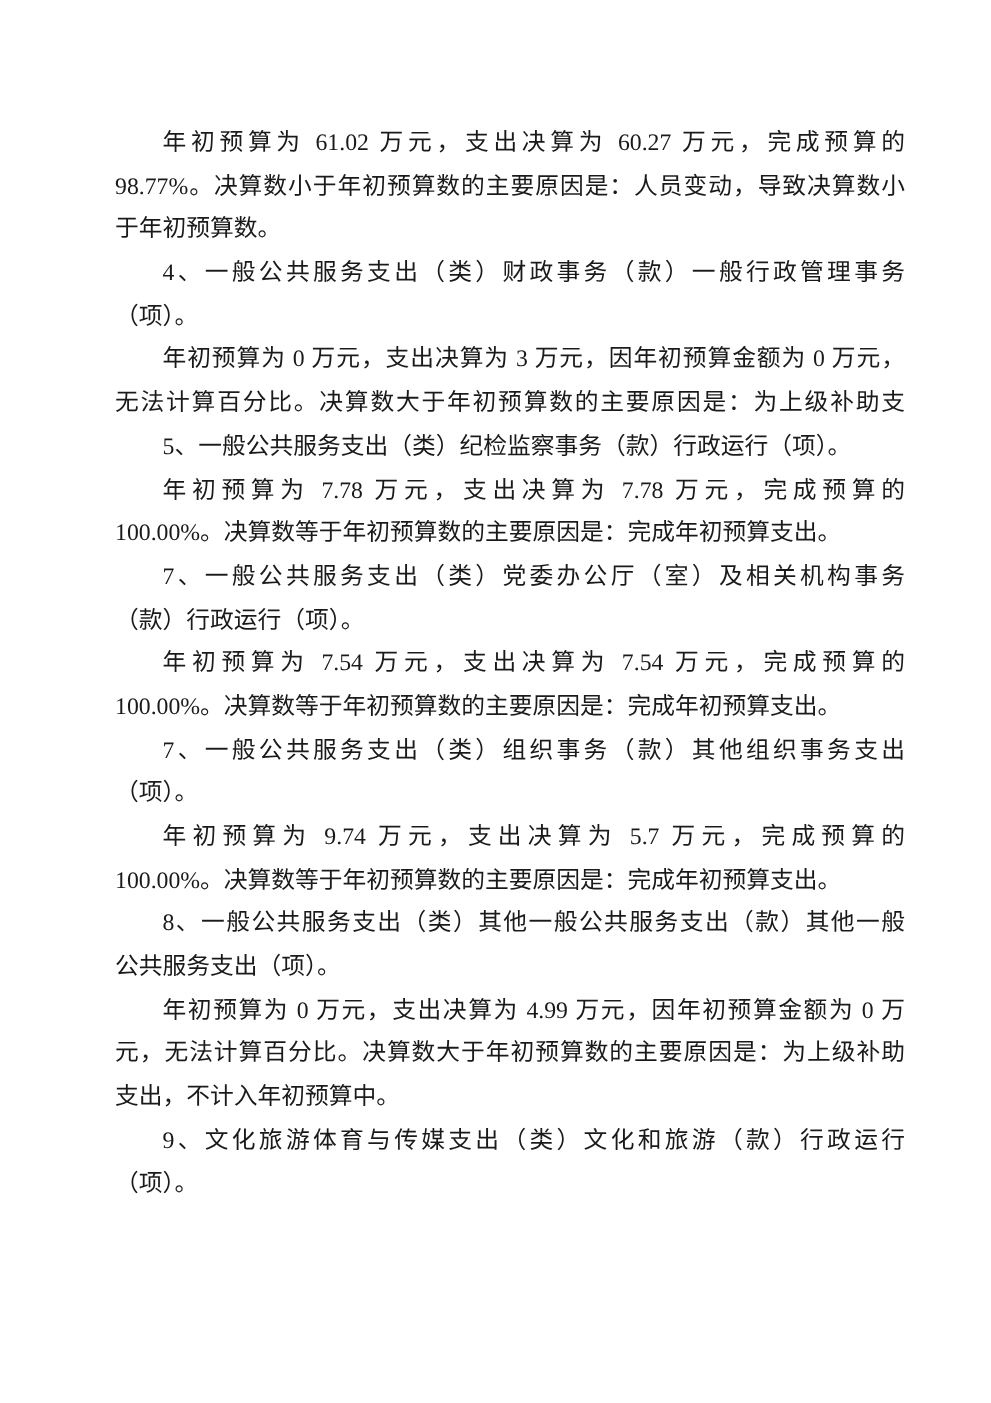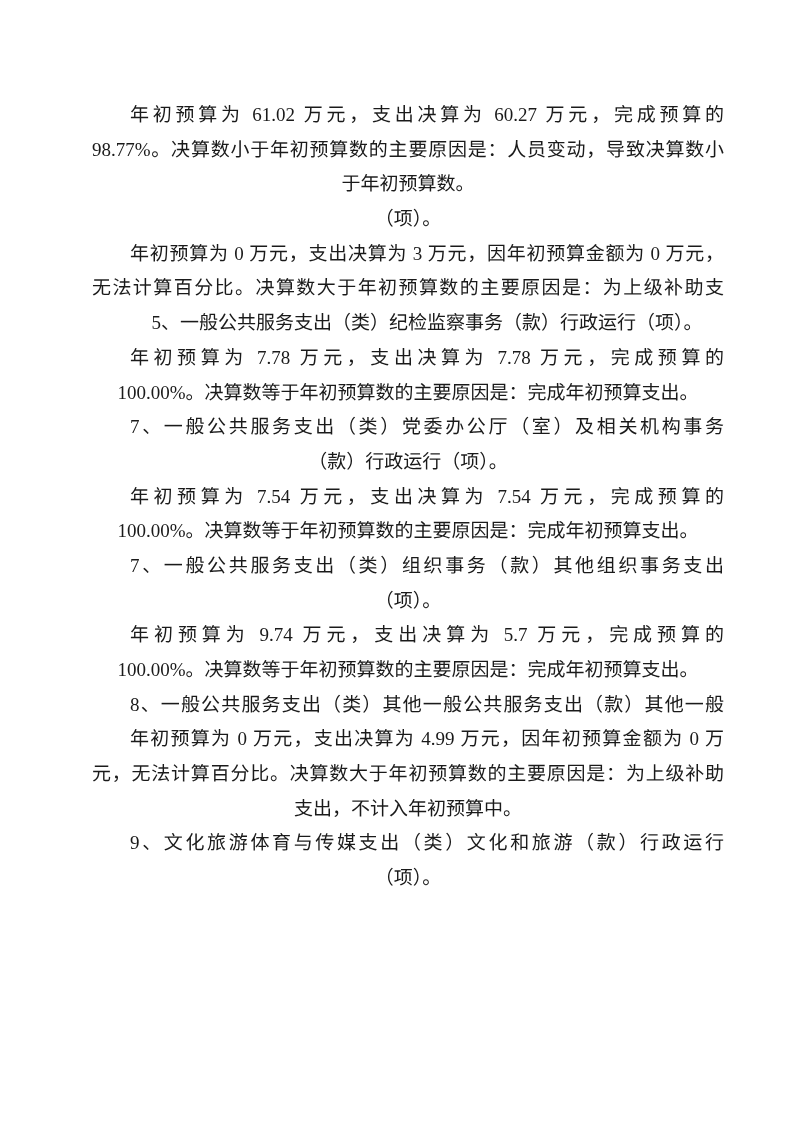--- a/index.html
+++ b/index.html
@@ -20,54 +20,56 @@
     left: 92px;
     top: 98px;
     width: 632px;
   }
   .line {
     font-family: "Liberation Serif", "DejaVu Serif", serif;
     font-size: 19px;
     line-height: 34.7px;
     height: 34.7px;
     color: #1a1a1a;
-    text-align: center;
+    text-align: left;
     letter-spacing: 0;
   }
   .ind {
     text-indent: 38px;
   }
   .jst {
     text-align: justify;
     text-align-last: justify;
     text-justify: inter-character;
   }
 </style>
 </head>
 <body>
 
 <div class="page">
   <div class="text-block">
     <div class="line ind jst">年初预算为 61.02 万元，支出决算为 60.27 万元，完成预算的</div>
     <div class="line jst">98.77%。决算数小于年初预算数的主要原因是：人员变动，导致决算数小</div>
     <div class="line">于年初预算数。</div>
+    <div class="line ind jst">4、一般公共服务支出（类）财政事务（款）一般行政管理事务</div>
     <div class="line">（项）。</div>
     <div class="line ind jst">年初预算为 0 万元，支出决算为 3 万元，因年初预算金额为 0 万元，</div>
     <div class="line jst">无法计算百分比。决算数大于年初预算数的主要原因是：为上级补助支</div>
     <div class="line ind">5、一般公共服务支出（类）纪检监察事务（款）行政运行（项）。</div>
     <div class="line ind jst">年初预算为 7.78 万元，支出决算为 7.78 万元，完成预算的</div>
     <div class="line">100.00%。决算数等于年初预算数的主要原因是：完成年初预算支出。</div>
     <div class="line ind jst">7、一般公共服务支出（类）党委办公厅（室）及相关机构事务</div>
     <div class="line">（款）行政运行（项）。</div>
     <div class="line ind jst">年初预算为 7.54 万元，支出决算为 7.54 万元，完成预算的</div>
     <div class="line">100.00%。决算数等于年初预算数的主要原因是：完成年初预算支出。</div>
     <div class="line ind jst">7、一般公共服务支出（类）组织事务（款）其他组织事务支出</div>
     <div class="line">（项）。</div>
     <div class="line ind jst">年初预算为 9.74 万元，支出决算为 5.7 万元，完成预算的</div>
     <div class="line">100.00%。决算数等于年初预算数的主要原因是：完成年初预算支出。</div>
     <div class="line ind jst">8、一般公共服务支出（类）其他一般公共服务支出（款）其他一般</div>
+    <div class="line">公共服务支出（项）。</div>
     <div class="line ind jst">年初预算为 0 万元，支出决算为 4.99 万元，因年初预算金额为 0 万</div>
     <div class="line jst">元，无法计算百分比。决算数大于年初预算数的主要原因是：为上级补助</div>
     <div class="line">支出，不计入年初预算中。</div>
     <div class="line ind jst">9、文化旅游体育与传媒支出（类）文化和旅游（款）行政运行</div>
     <div class="line">（项）。</div>
   </div>
 </div>
 
 </body></html>

